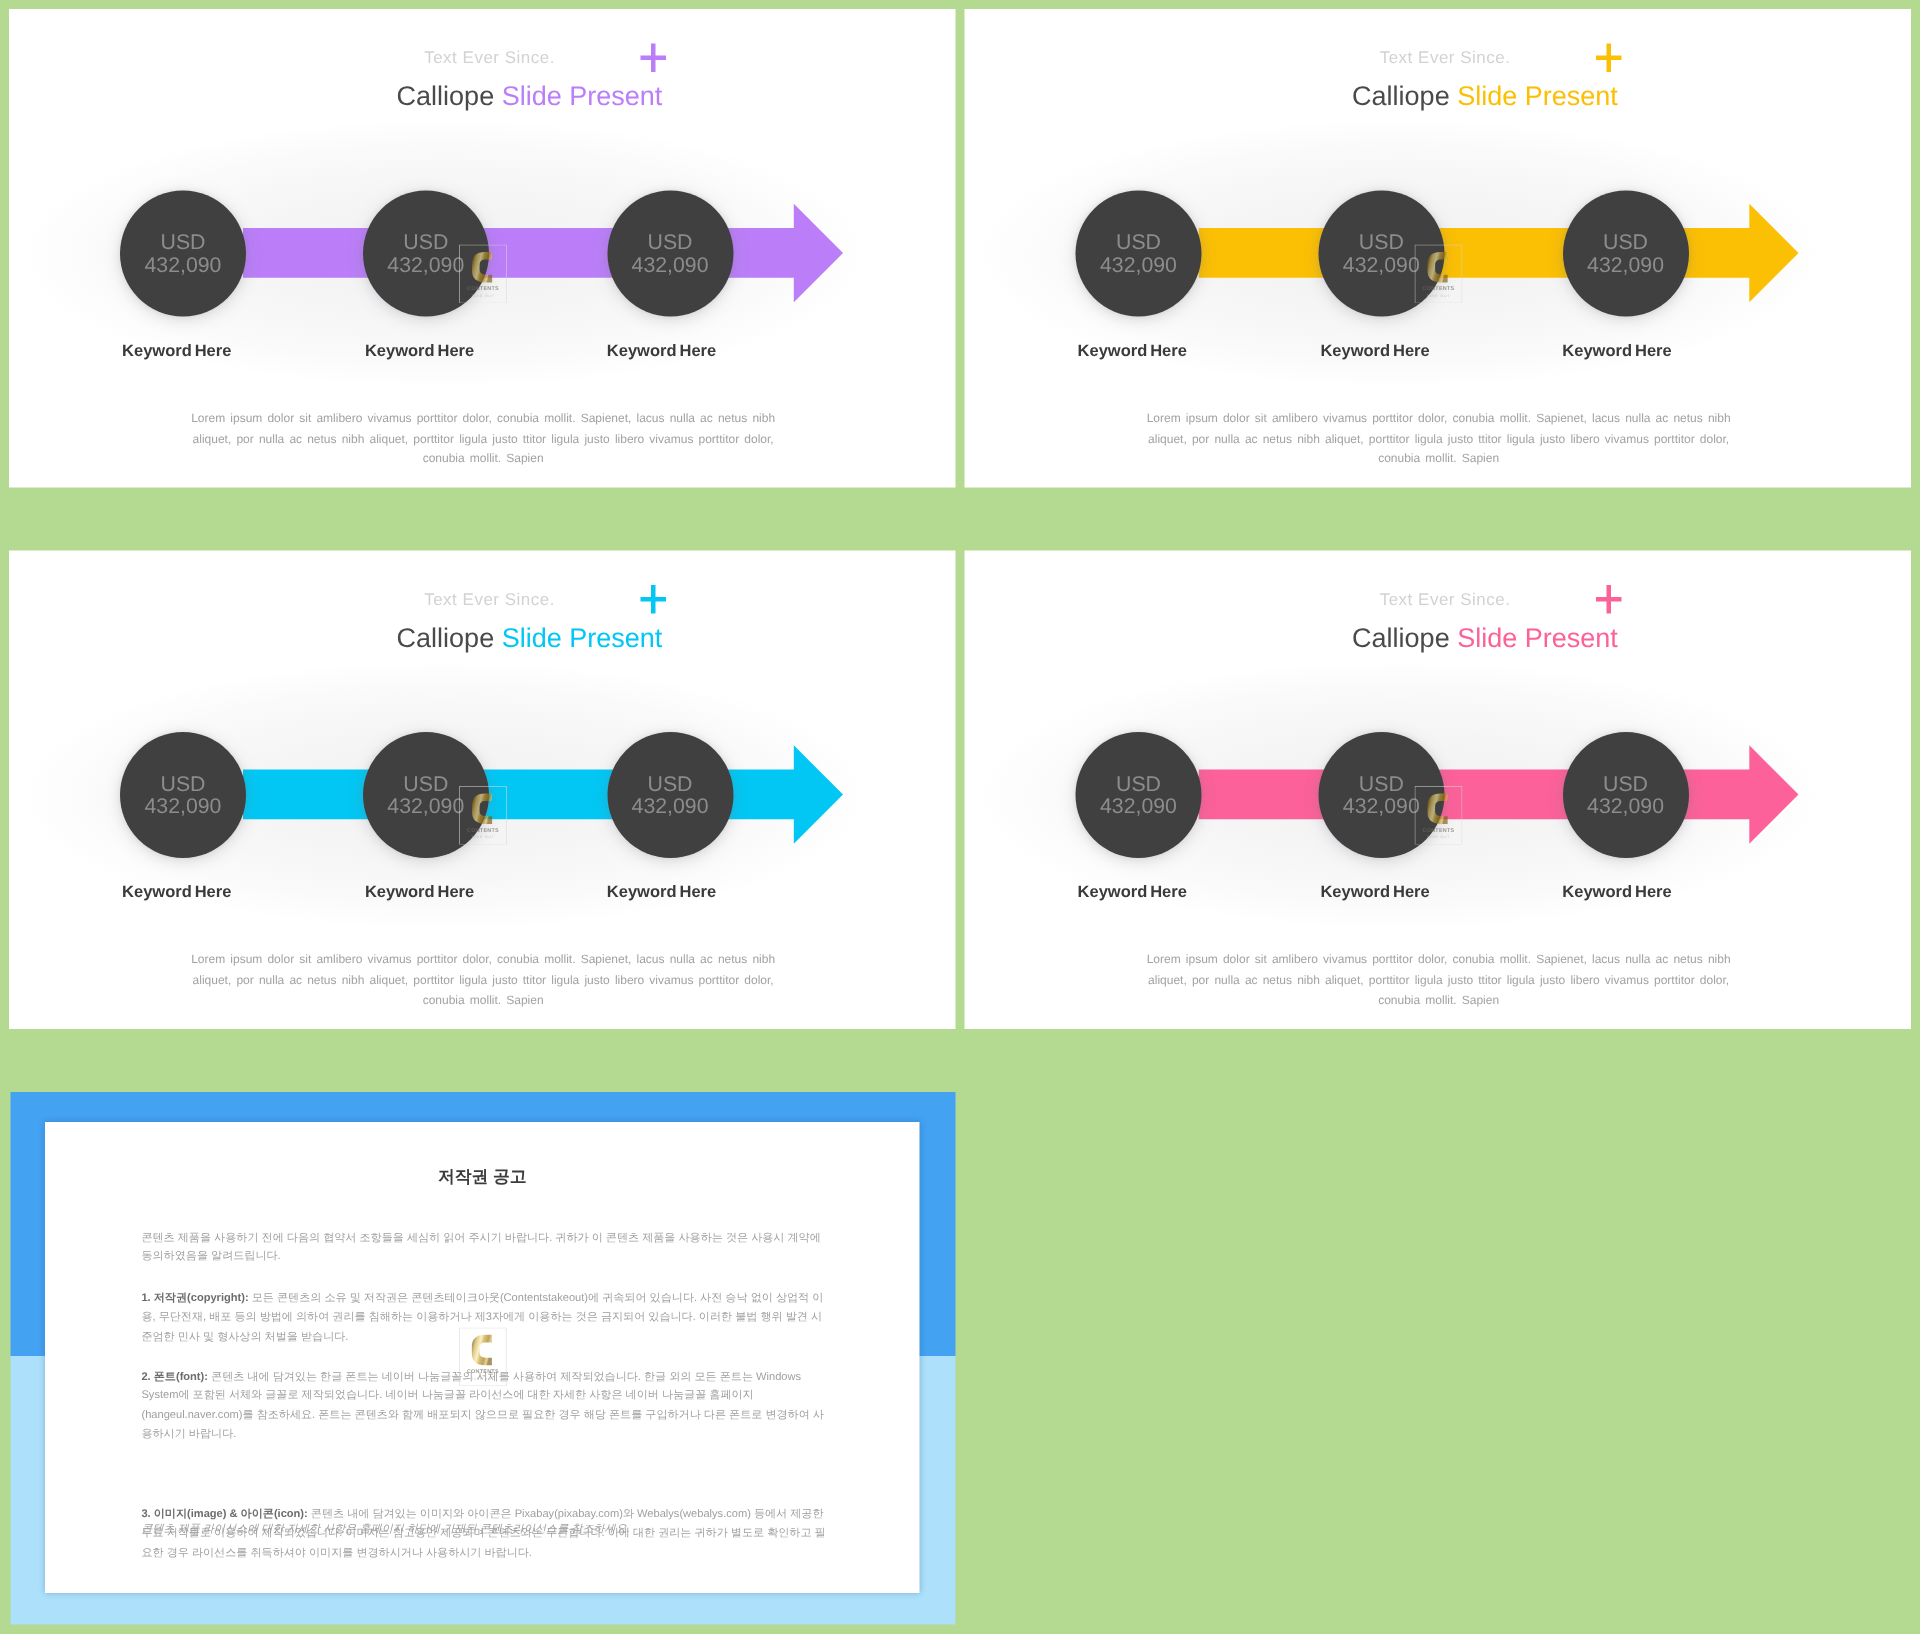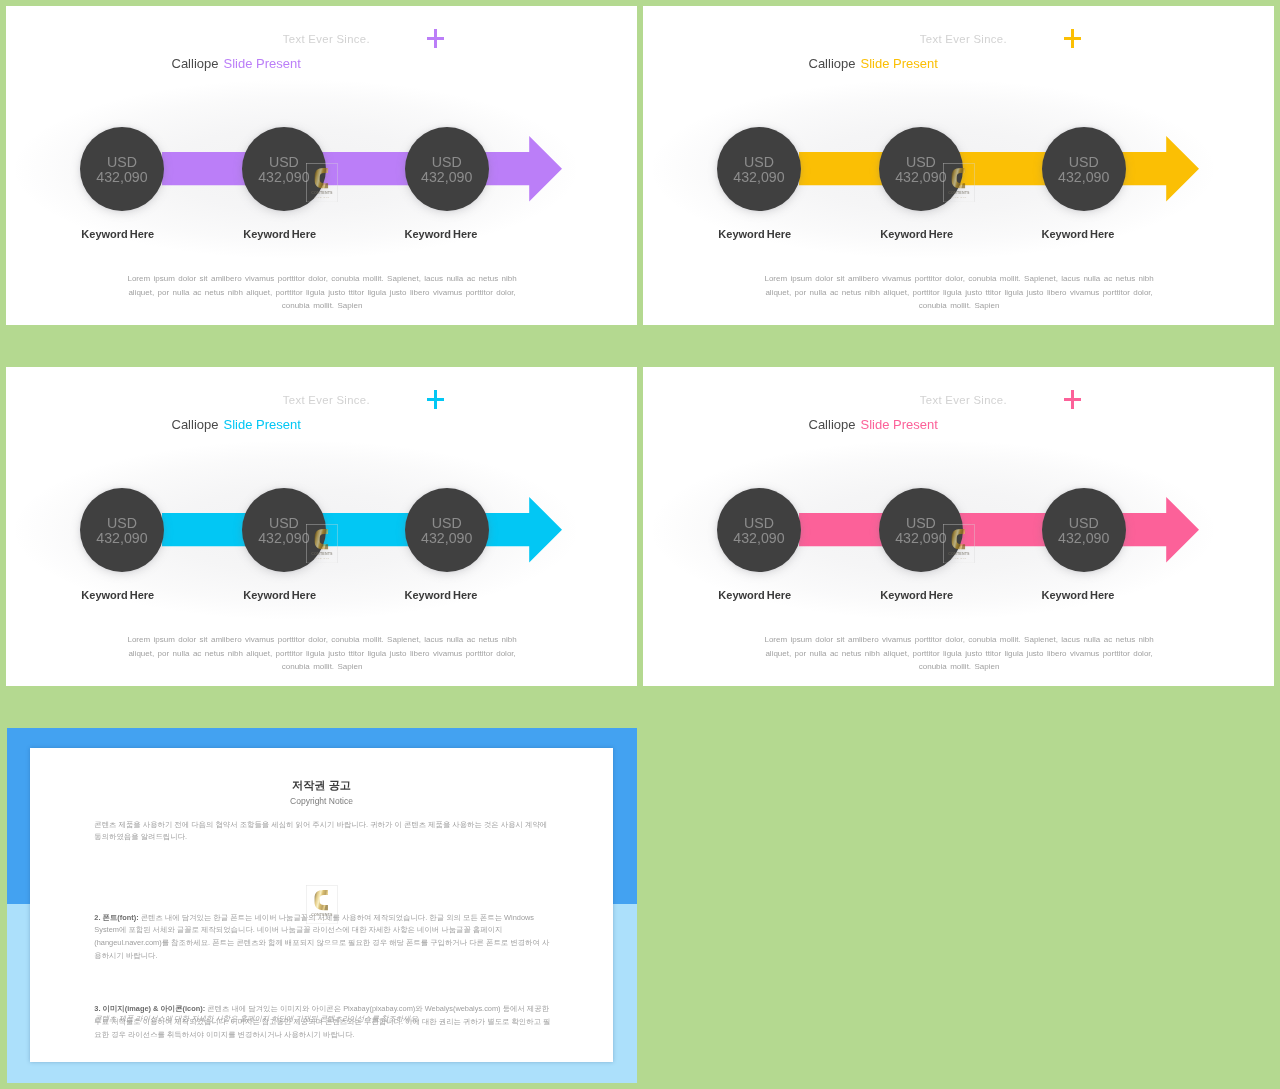--- a/index.html
+++ b/index.html
@@ -15,22 +15,22 @@
   #slide-cyan{left:6px;top:367px;}
   #slide-pink{left:643px;top:367px;}
 
   .slide-bg{position:absolute;inset:0;background:
      radial-gradient(ellipse 330px 105px at 290px 163px,
         rgba(116,116,128,0.095) 0%, rgba(116,116,128,0.072) 40%,
         rgba(116,116,128,0.035) 68%, rgba(116,116,128,0) 86%);}
 
   .eyebrow{position:absolute;left:195.4px;top:27px;width:250px;text-align:center;
            color:#d2d2d2;font-size:11.3px;letter-spacing:.35px;line-height:13px;white-space:nowrap;}
-  .title{position:absolute;left:165.5px;top:47px;width:270px;text-align:left;
-         font-size:13px;color:#4a4a4a;white-space:nowrap;line-height:22px;}
+  .title{position:absolute;left:165.5px;top:47px;width:270px;text-align:right;
+         font-size:18px;color:#4a4a4a;white-space:nowrap;line-height:22px;}
   .title .accent{margin-left:5px;}
 
   .plus{position:absolute;left:421px;top:23px;width:17px;height:19px;}
   .plus i{position:absolute;display:block;background:currentColor;}
   .plus .v{left:7px;top:0;width:2.6px;height:19px;}
   .plus .h{left:0;top:8.2px;width:17px;height:2.6px;}
 
   .arrow{position:absolute;left:155.5px;top:129px;width:401px;height:67px;z-index:1;}
   .arrow svg{display:block;}
 
@@ -294,22 +294,22 @@
   <div class="kw k2">Keyword Here</div>
   <div class="kw k3">Keyword Here</div>
   <p class="body-copy">Lorem ipsum dolor sit amlibero vivamus porttitor dolor, conubia mollit. Sapienet, lacus nulla ac netus nibh aliquet, por nulla ac netus nibh aliquet, porttitor ligula justo ttitor ligula justo libero vivamus porttitor dolor, conubia mollit. Sapien</p>
 </section>
 
 <section class="cslide" id="slide-copyright">
   <div class="topband"></div>
   <div class="botband"></div>
   <div class="paper"></div>
   <h2 class="ctitle">저작권 공고</h2>
-  <div class="csub">Copyright Notice</div>
   <p class="cpara" id="cpara-0">콘텐츠 제품을 사용하기 전에 다음의 협약서 조항들을 세심히 읽어 주시기 바랍니다. 귀하가 이 콘텐츠 제품을 사용하는 것은 사용시 계약에 동의하였음을 알려드립니다.</p>
+  <p class="cpara" id="cpara-1"><b>1. 저작권(copyright):</b> 모든 콘텐츠의 소유 및 저작권은 콘텐츠테이크아웃(Contentstakeout)에 귀속되어 있습니다. 사전 승낙 없이 상업적 이용, 무단전재, 배포 등의 방법에 의하여 권리를 침해하는 이용하거나 제3자에게 이용하는 것은 금지되어 있습니다. 이러한 불법 행위 발견 시 준엄한 민사 및 형사상의 처벌을 받습니다.</p>
   <p class="cpara" id="cpara-2"><b>2. 폰트(font):</b> 콘텐츠 내에 담겨있는 한글 폰트는 네이버 나눔글꼴의 서체를 사용하여 제작되었습니다. 한글 외의 모든 폰트는 Windows System에 포함된 서체와 글꼴로 제작되었습니다. 네이버 나눔글꼴 라이선스에 대한 자세한 사항은 네이버 나눔글꼴 홈페이지(hangeul.naver.com)를 참조하세요. 폰트는 콘텐츠와 함께 배포되지 않으므로 필요한 경우 해당 폰트를 구입하거나 다른 폰트로 변경하여 사용하시기 바랍니다.</p>
   <p class="cpara" id="cpara-3"><b>3. 이미지(image) &amp; 아이콘(icon):</b> 콘텐츠 내에 담겨있는 이미지와 아이콘은 Pixabay(pixabay.com)와 Webalys(webalys.com) 등에서 제공한 무료 저작물로 이용하여 제작되었습니다. 이미지는 참고용만 제공되며 콘텐츠와는 무관합니다. 이에 대한 권리는 귀하가 별도로 확인하고 필요한 경우 라이선스를 취득하셔야 이미지를 변경하시거나 사용하시기 바랍니다.</p>
   <p class="cpara" id="cpara-4">콘텐츠 제품 라이선스에 대한 자세한 사항은 홈페이지 하단에 기재된 콘텐츠라이선스를 참조하세요.</p>
   <div class="wm on-paper">
     <svg viewBox="0 0 64 79" width="100%" height="100%">
       <defs>
         <linearGradient id="gold-paper" x1="0" y1="0" x2="1" y2="0.35">
           <stop offset="0%" stop-color="#8a6a15"></stop>
           <stop offset="10%" stop-color="#6e5410"></stop>
           <stop offset="26%" stop-color="#d6b24a"></stop>

